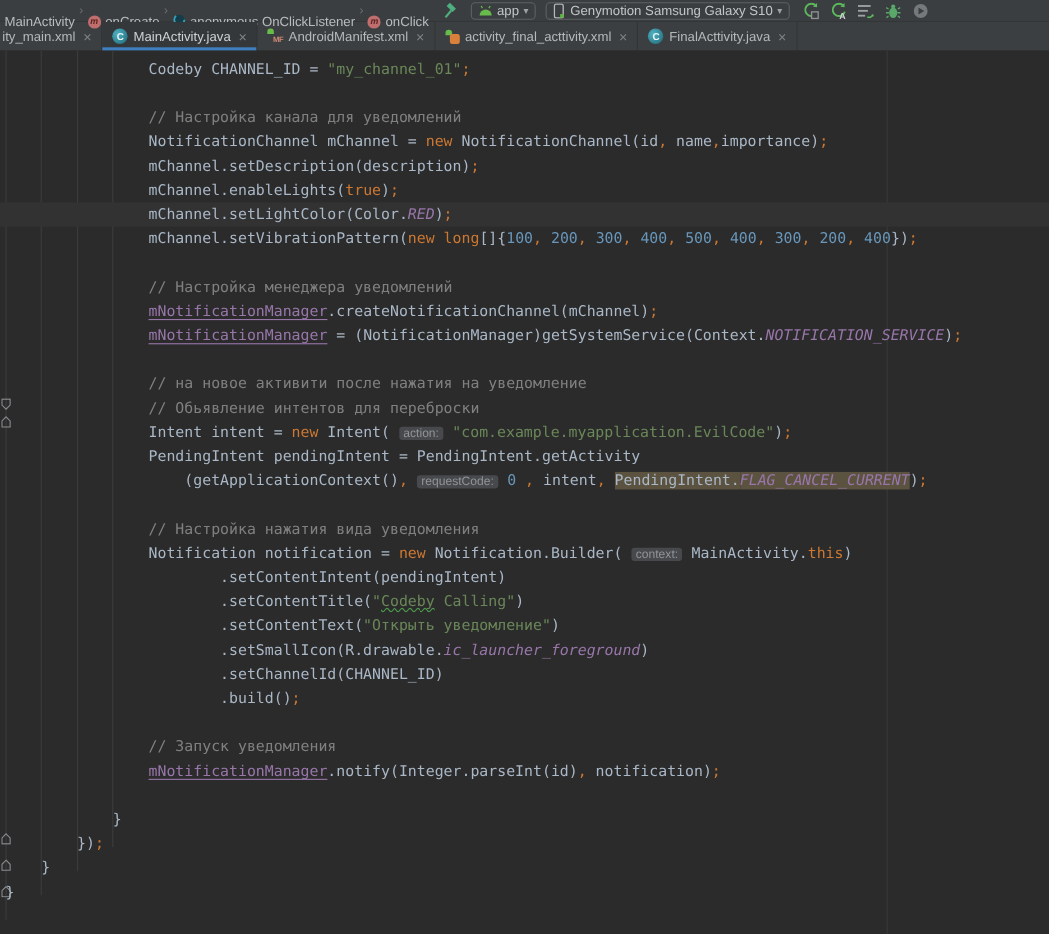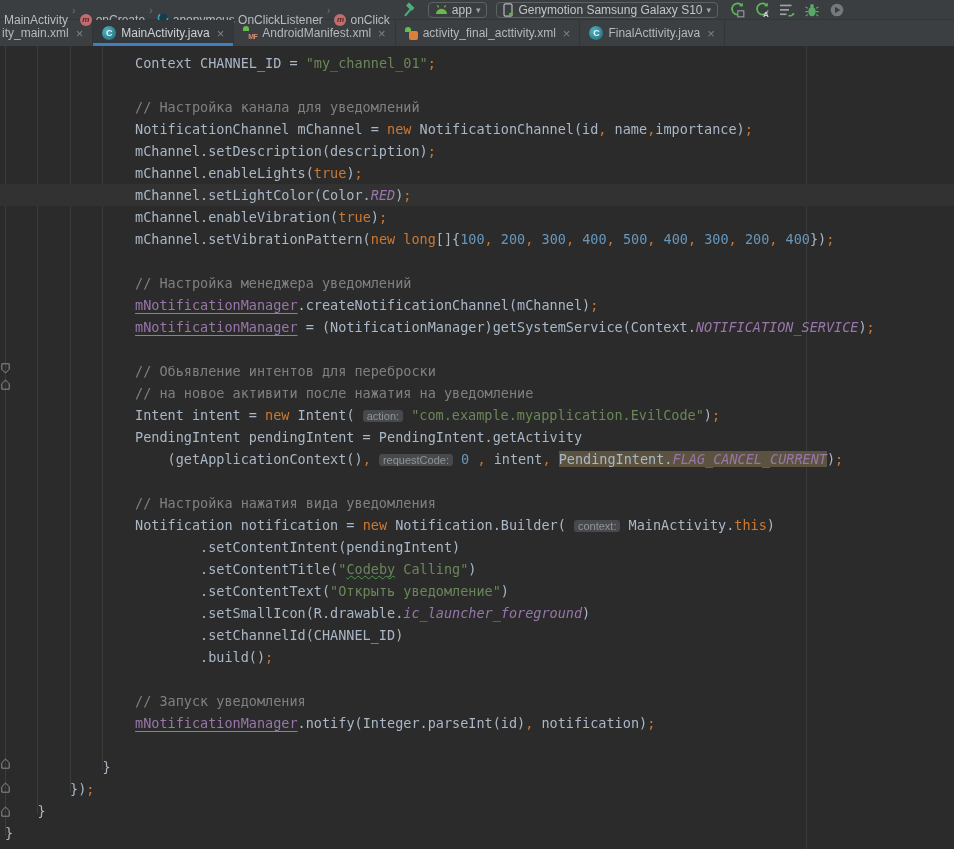--- a/index.html
+++ b/index.html
@@ -222,36 +222,35 @@
         <path d="M4.5 1 L8.2 4.7 v5.5 H0.8 v-5.5 Z" fill="none" stroke="#8a8d8f"></path>
       </svg>
   </span>
   <span class="gutter-mark" style="top:757px;">
     <svg width="9" height="11" viewBox="0 0 9 11">
         <path d="M4.5 1 L8.2 4.7 v5.5 H0.8 v-5.5 Z" fill="none" stroke="#8a8d8f"></path>
       </svg>
   </span>
 
   <div id="code">
-      <div class="line"><span class="p">                Context CHANNEL_ID = </span><span class="s">"my_channel_01"</span><span class="k">;</span></div>
+      <div class="line"><span class="p">                Codeby CHANNEL_ID = </span><span class="s">"my_channel_01"</span><span class="k">;</span></div>
       <div class="line"></div>
       <div class="line"><span class="c">                // Настройка канала для уведомлений</span></div>
       <div class="line"><span class="p">                NotificationChannel mChannel = </span><span class="k">new</span><span class="p"> NotificationChannel(id</span><span class="k">,</span><span class="p"> name</span><span class="k">,</span><span class="p">importance)</span><span class="k">;</span></div>
       <div class="line"><span class="p">                mChannel.setDescription(description)</span><span class="k">;</span></div>
       <div class="line"><span class="p">                mChannel.enableLights(</span><span class="k">true</span><span class="p">)</span><span class="k">;</span></div>
       <div class="line current"><span class="p">                mChannel.setLightColor(Color.</span><span class="sc">RED</span><span class="p">)</span><span class="k">;</span></div>
-      <div class="line"><span class="p">                mChannel.enableVibration(</span><span class="k">true</span><span class="p">)</span><span class="k">;</span></div>
       <div class="line"><span class="p">                mChannel.setVibrationPattern(</span><span class="k">new</span><span class="p"> </span><span class="k">long</span><span class="p">[]{</span><span class="n">100</span><span class="k">,</span><span class="p"> </span><span class="n">200</span><span class="k">,</span><span class="p"> </span><span class="n">300</span><span class="k">,</span><span class="p"> </span><span class="n">400</span><span class="k">,</span><span class="p"> </span><span class="n">500</span><span class="k">,</span><span class="p"> </span><span class="n">400</span><span class="k">,</span><span class="p"> </span><span class="n">300</span><span class="k">,</span><span class="p"> </span><span class="n">200</span><span class="k">,</span><span class="p"> </span><span class="n">400</span><span class="p">})</span><span class="k">;</span></div>
       <div class="line"></div>
       <div class="line"><span class="c">                // Настройка менеджера уведомлений</span></div>
       <div class="line"><span class="p">                </span><span class="f">mNotificationManager</span><span class="p">.createNotificationChannel(mChannel)</span><span class="k">;</span></div>
       <div class="line"><span class="p">                </span><span class="f">mNotificationManager</span><span class="p"> = (NotificationManager)getSystemService(Context.</span><span class="sc">NOTIFICATION_SERVICE</span><span class="p">)</span><span class="k">;</span></div>
       <div class="line"></div>
+      <div class="line"><span class="c">                // на новое активити после нажатия на уведомление</span></div>
       <div class="line"><span class="c">                // Обьявление интентов для переброски</span></div>
-      <div class="line"><span class="c">                // на новое активити после нажатия на уведомление</span></div>
       <div class="line"><span class="p">                Intent intent = </span><span class="k">new</span><span class="p"> Intent( </span><span class="hint">action:</span><span class="p"> </span><span class="s">"com.example.myapplication.EvilCode"</span><span class="p">)</span><span class="k">;</span></div>
       <div class="line"><span class="p">                PendingIntent pendingIntent = PendingIntent.</span><span class="sm">getActivity</span></div>
       <div class="line"><span class="p">                    (getApplicationContext()</span><span class="k">,</span><span class="p"> </span><span class="hint">requestCode:</span><span class="p"> </span><span class="n">0</span><span class="p"> </span><span class="k">,</span><span class="p"> intent</span><span class="k">,</span><span class="p"> </span><span class="p occ">PendingIntent.</span><span class="sc occ">FLAG_CANCEL_CURRENT</span><span class="p">)</span><span class="k">;</span></div>
       <div class="line"></div>
       <div class="line"><span class="c">                // Настройка нажатия вида уведомления</span></div>
       <div class="line"><span class="p">                Notification notification = </span><span class="k">new</span><span class="p"> Notification.Builder( </span><span class="hint">context:</span><span class="p"> MainActivity.</span><span class="k">this</span><span class="p">)</span></div>
       <div class="line"><span class="p">                        .setContentIntent(pendingIntent)</span></div>
       <div class="line"><span class="p">                        .setContentTitle(</span><span class="s">"</span><span class="s typo">Codeby</span><span class="s"> Calling"</span><span class="p">)</span></div>
       <div class="line"><span class="p">                        .setContentText(</span><span class="s">"Открыть уведомление"</span><span class="p">)</span></div>
       <div class="line"><span class="p">                        .setSmallIcon(R.drawable.</span><span class="sc">ic_launcher_foreground</span><span class="p">)</span></div>

